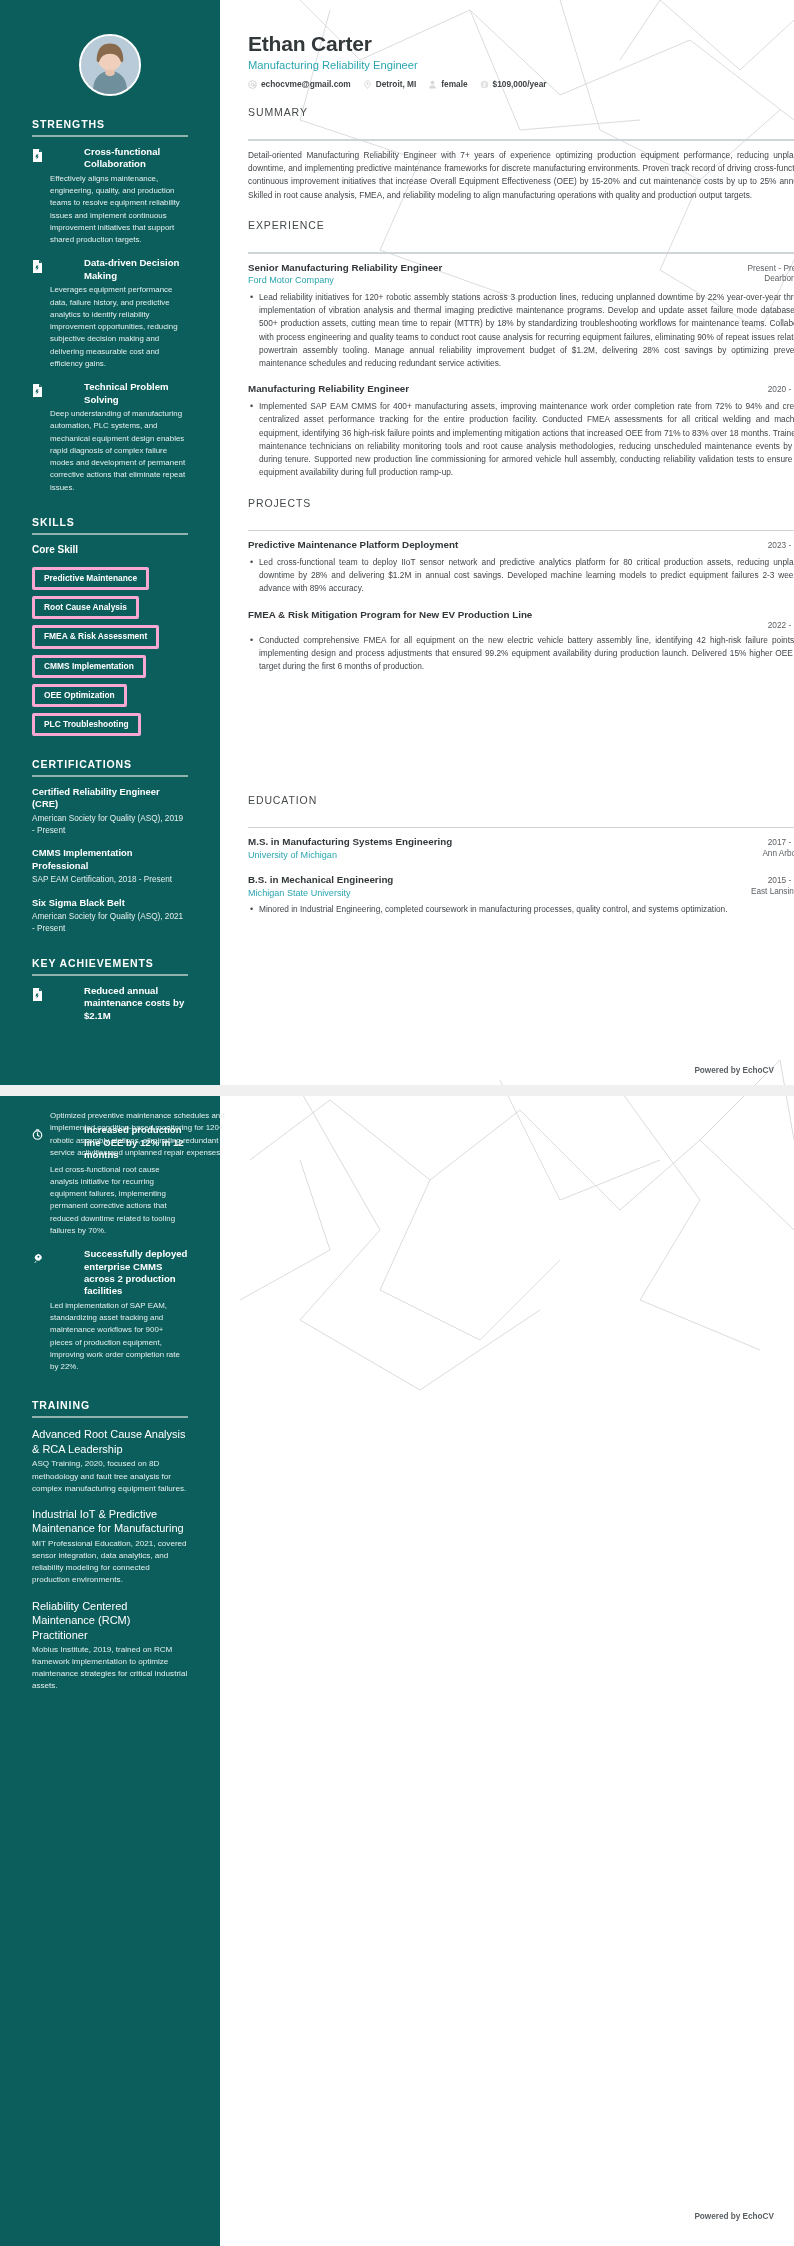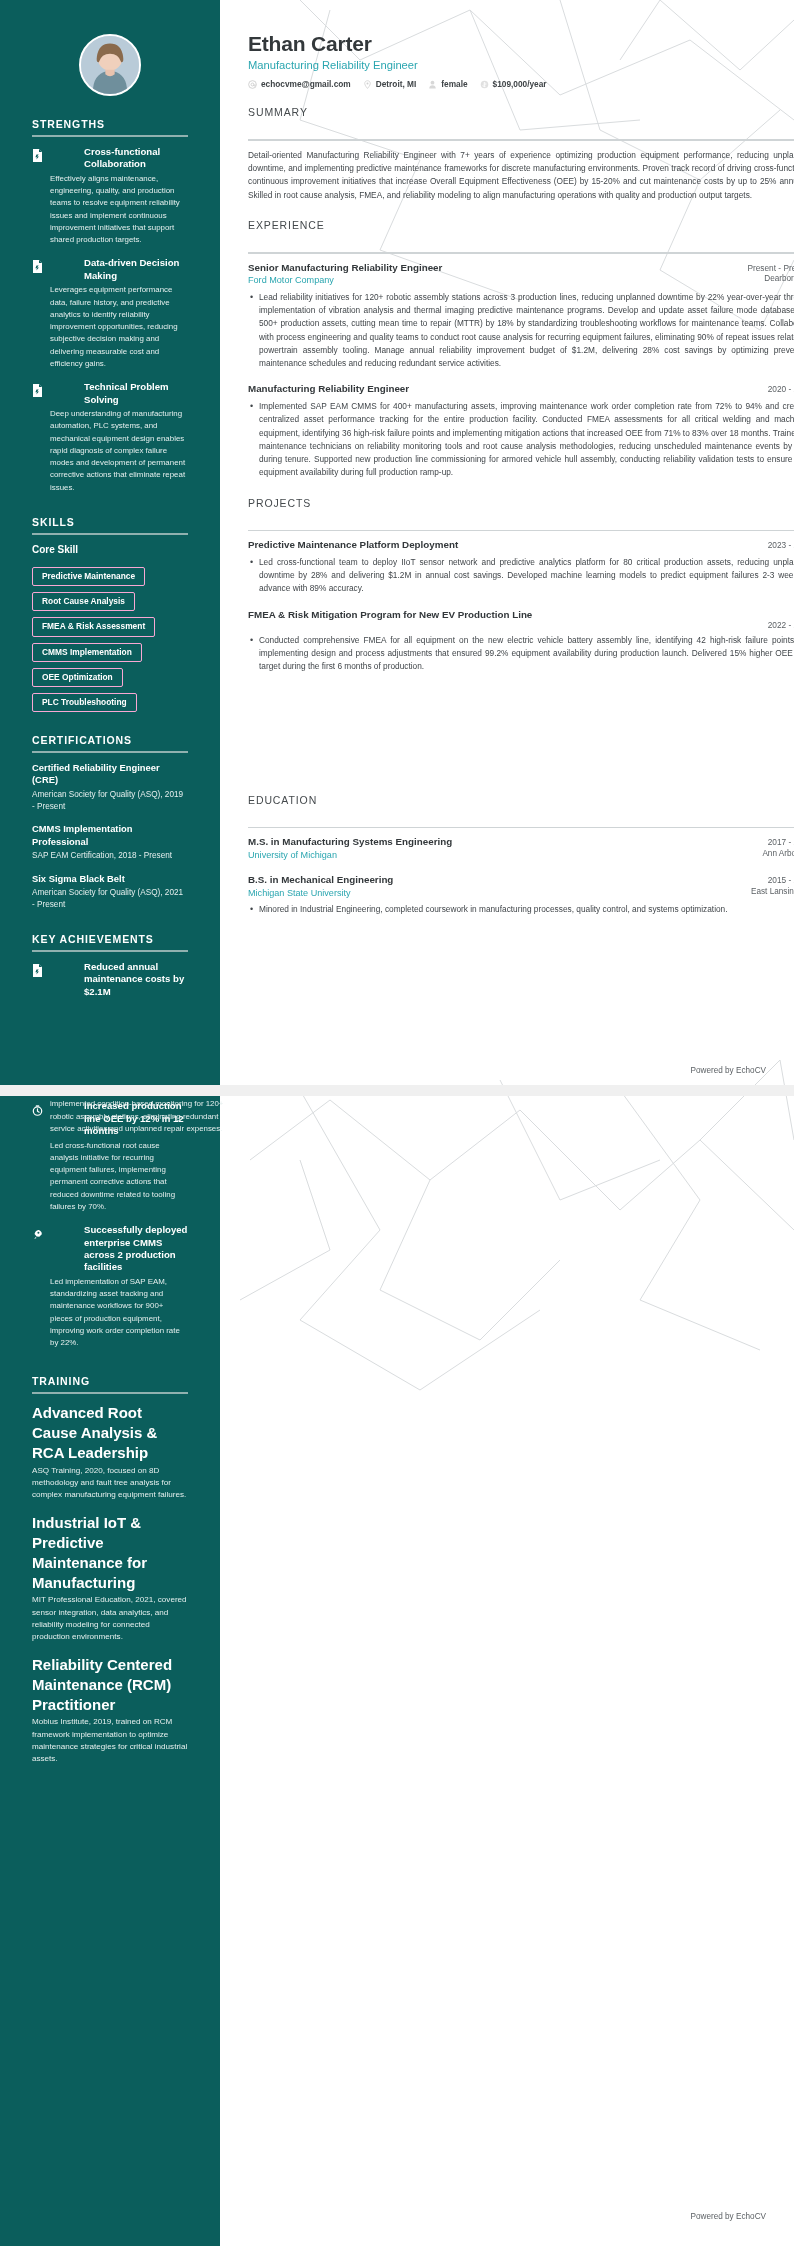--- a/index.html
+++ b/index.html
@@ -84,35 +84,35 @@
     color: #e5efee;
   }
 
   .sb-sub {
     font-size: 10px;
     font-weight: bold;
     margin-bottom: 12px;
   }
   .chips { display: flex; flex-direction: column; align-items: flex-start; gap: 6px; }
   .chip {
-    border: 1px solid #f9a8d4;
+    border: 3px solid #f9a8d4;
     border-radius: 2px;
     padding: 4px 9px;
     font-size: 8.4px;
     font-weight: bold;
     line-height: 1.1;
     white-space: nowrap;
   }
 
   .cert { margin-bottom: 11px; }
   .cert-name { font-size: 9.4px; font-weight: bold; line-height: 1.3; margin-bottom: 2px; }
   .cert-meta { font-size: 8.2px; line-height: 1.45; color: #e5efee; }
 
   .tr { margin-bottom: 12px; }
-  .tr-name { font-size: 15px; font-weight: bold; line-height: 1.32; margin-bottom: 2px; }
+  .tr-name { font-size: 11px; font-weight: normal; line-height: 1.32; margin-bottom: 2px; }
   .tr-desc { font-size: 8.1px; line-height: 1.5; color: #e5efee; }
 
   
   .main {
     position: absolute;
     top: 0; left: 220px;
     width: 620px;
     z-index: 1;
     padding: 0 28px;
   }
@@ -207,23 +207,23 @@
     content: "•";
     position: absolute;
     left: 2px; top: -1px;
     font-size: 9px;
     color: #41464a;
   }
 
   
   .pwr {
     position: absolute;
-    right: 28px;
+    right: 20px;
     font-size: 8.2px;
-    font-weight: normal;
+    font-weight: bold;
     color: #5a5f63;
     z-index: 3;
   }
   .page-gap {
     position: absolute;
     left: 0; width: 794px;
     height: 11px;
     background: #f0f0f0;
     z-index: 4;
   }

